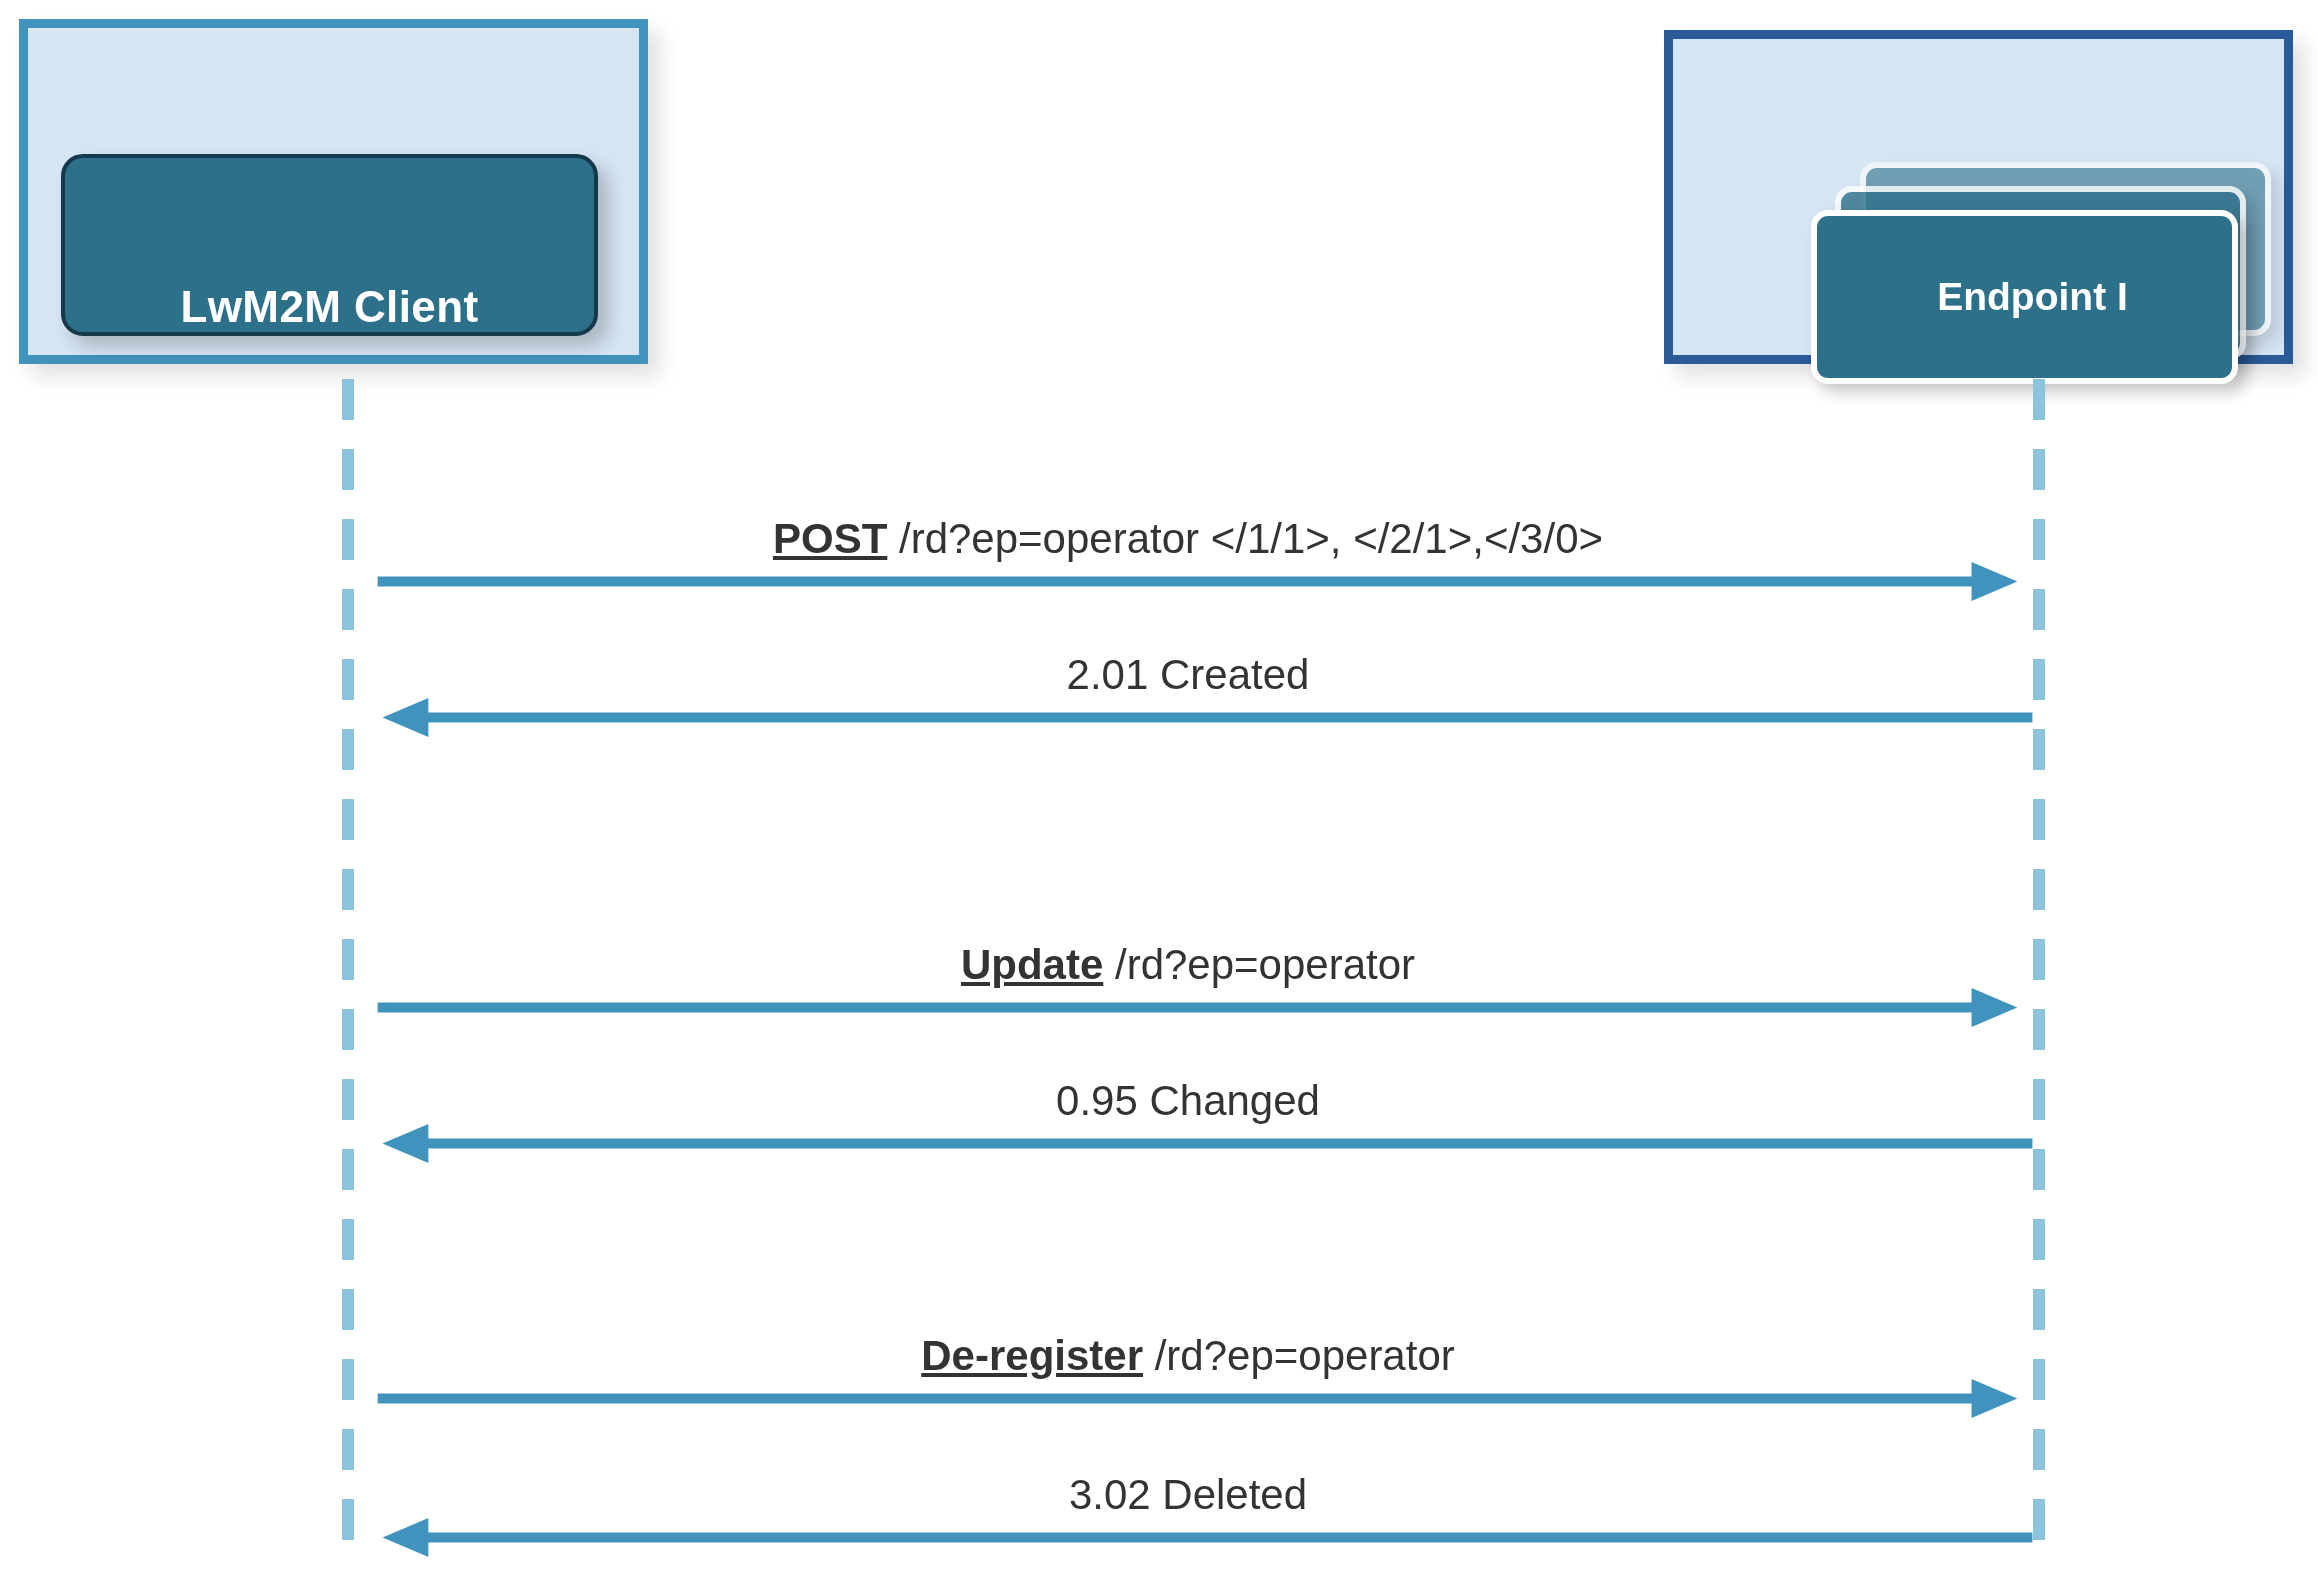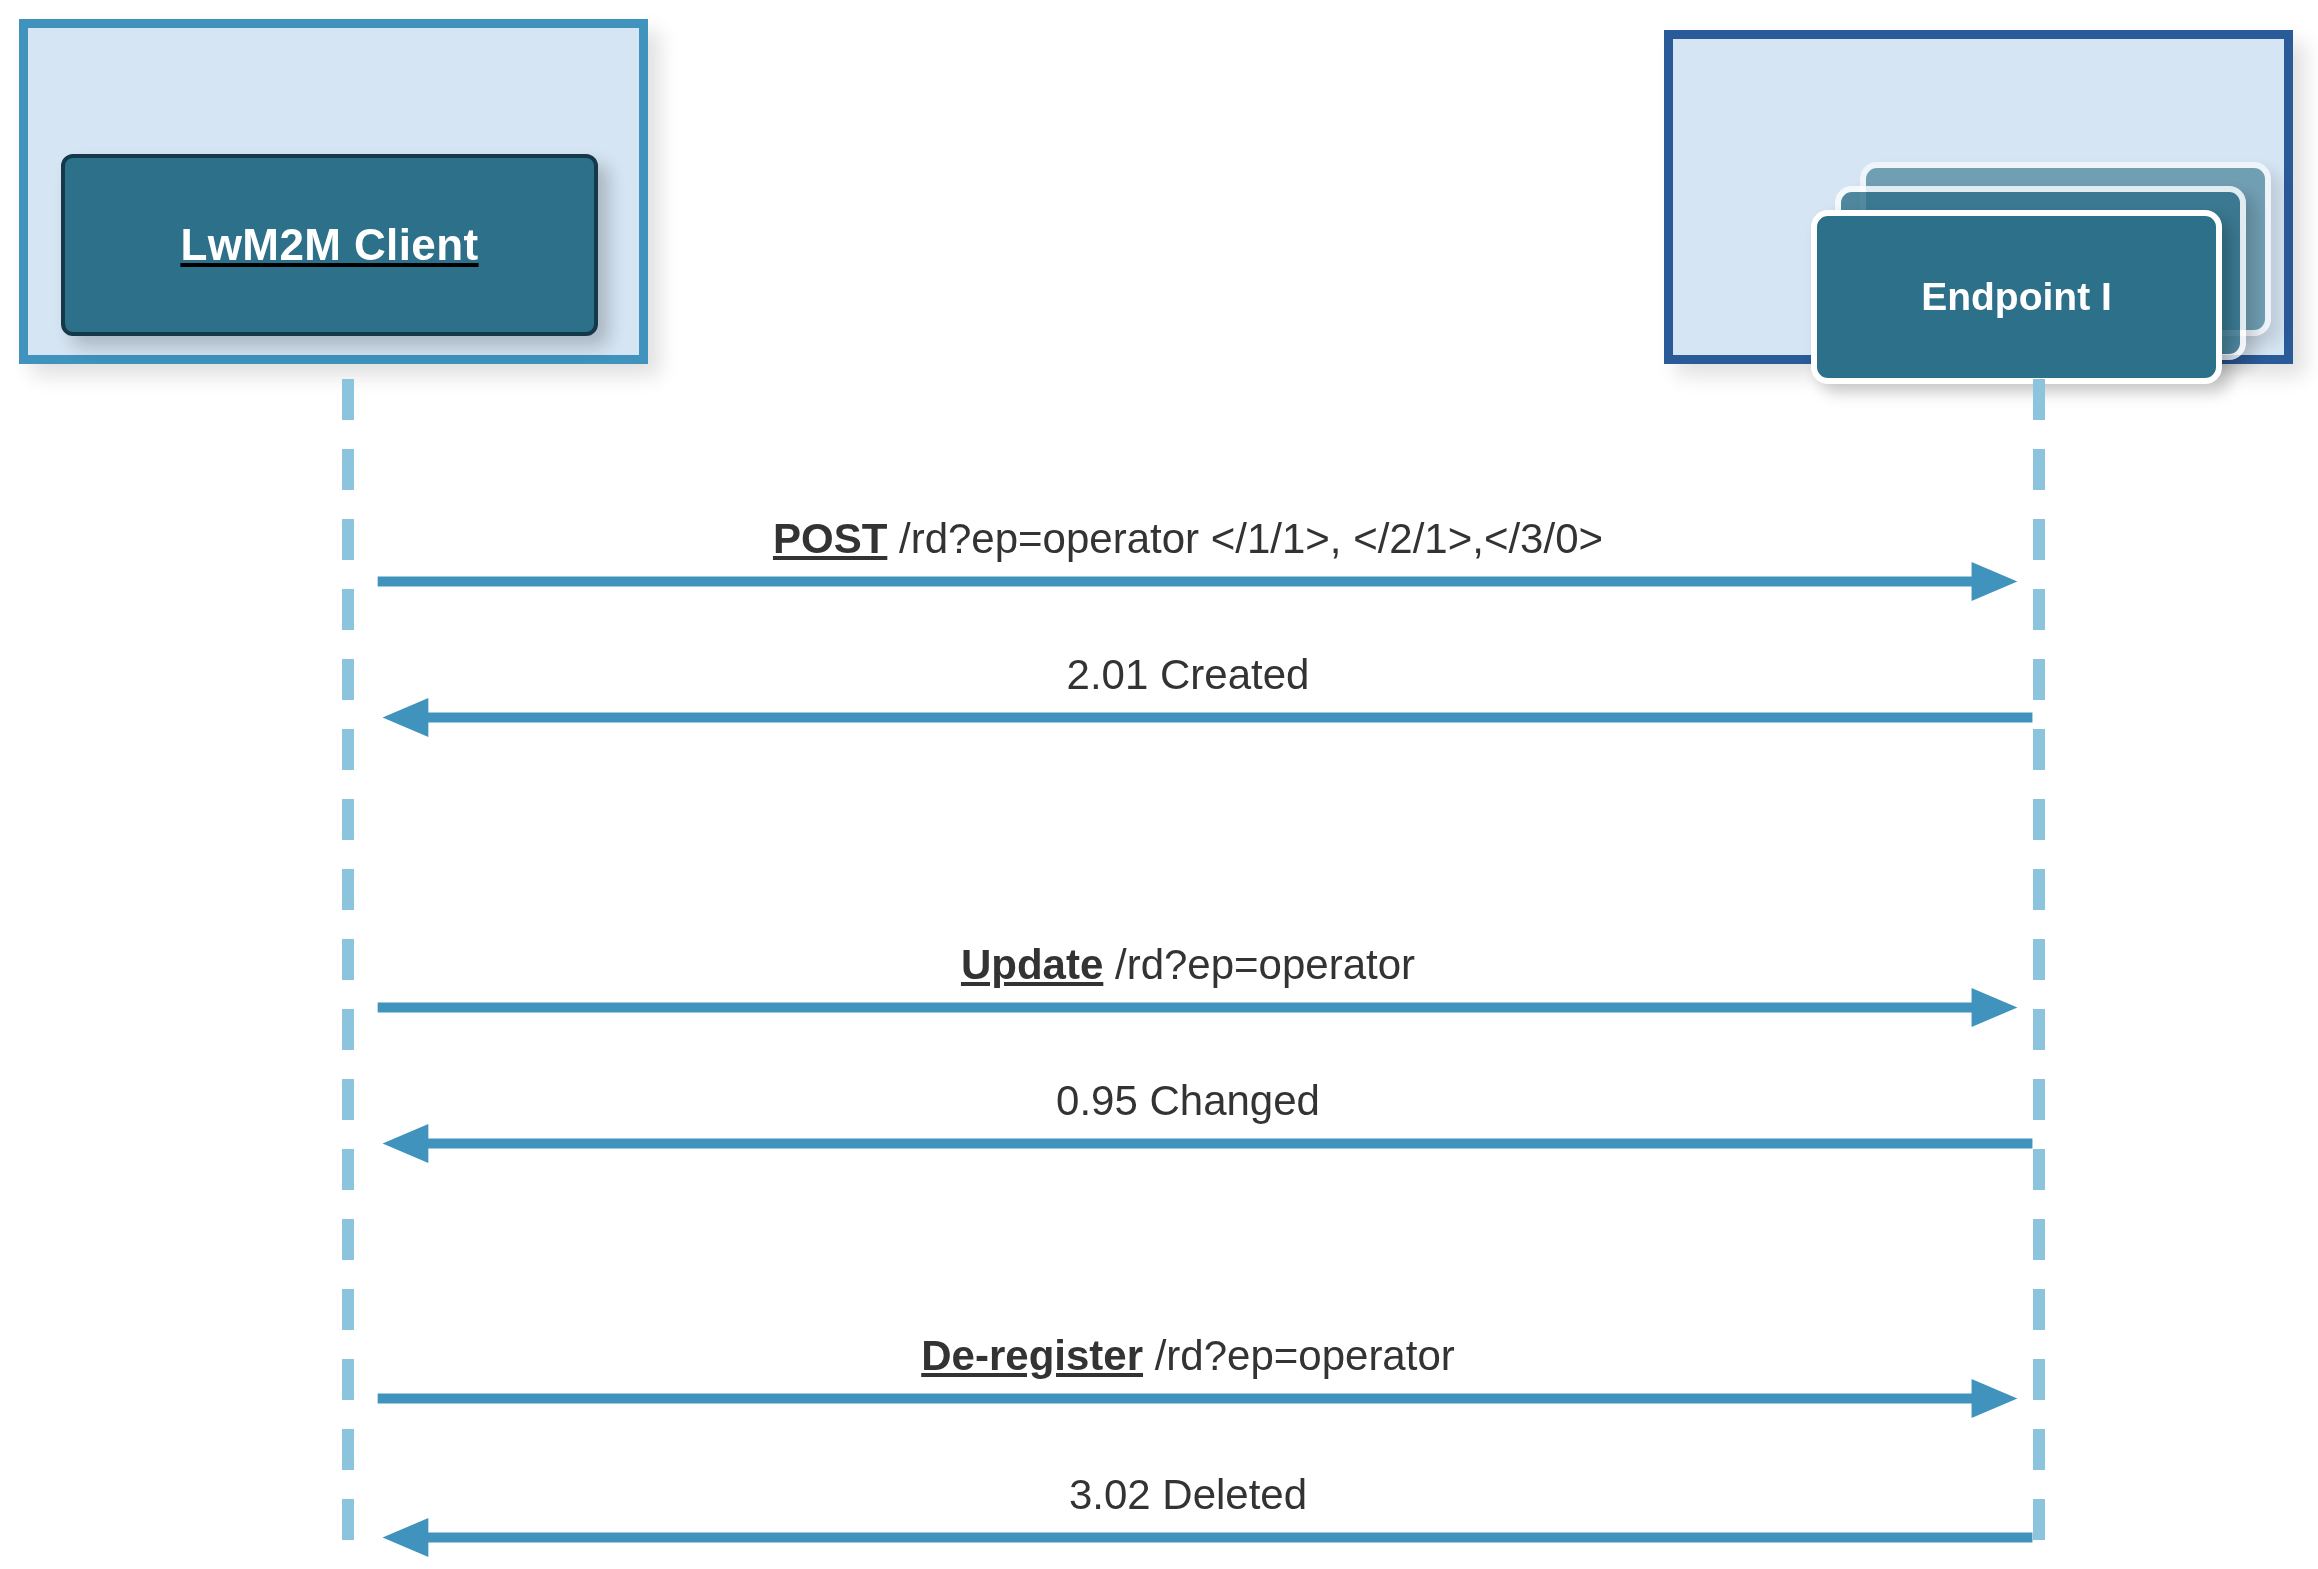--- a/index.html
+++ b/index.html
@@ -34,23 +34,23 @@
     white-space:nowrap;
   }
   #actor-right .actor-title{ color:#1d4e72; }
 
   
   .node-client{
     position:absolute;
     left:33px; top:126px; width:529px; height:174px;
     background:#2d7089;
     border:4.3px solid #16394a;
-    border-radius:12px;
+    border-radius:22px;
     box-shadow:10.3px 10.3px 17px rgba(0,0,0,0.20);
-    display:flex; align-items:center; justify-content:center;text-decoration:underline;
+    display:flex; align-items:flex-end; justify-content:center;
   }
   .node-client-label{
     color:#ffffff;
     font-size:44px;
     font-weight:bold;
     letter-spacing:0.4px;
     white-space:nowrap;
   }
 
   
@@ -67,21 +67,21 @@
   .endpoint-card .endpoint-label{
     color:#ffffff;
     font-size:39px;
     font-weight:bold;
     white-space:nowrap;
   }
   #endpoint-card-3{ left:187px; top:123px; opacity:0.60; }
   #endpoint-card-3 .endpoint-label{ opacity:0.45; }
   #endpoint-card-2{ left:162px; top:147px; opacity:0.80; }
   #endpoint-card-2 .endpoint-label{ opacity:0.55; }
-  #endpoint-card-1{ left:138px; top:171px; opacity:1; }
+  #endpoint-card-1{ left:138px; top:171px; opacity:1;padding-left:16px; }
 
   
   .lifeline{
     position:absolute;
     width:12px;
     top:379px;
     height:1191px;
     background:
       repeating-linear-gradient(
         to bottom,

